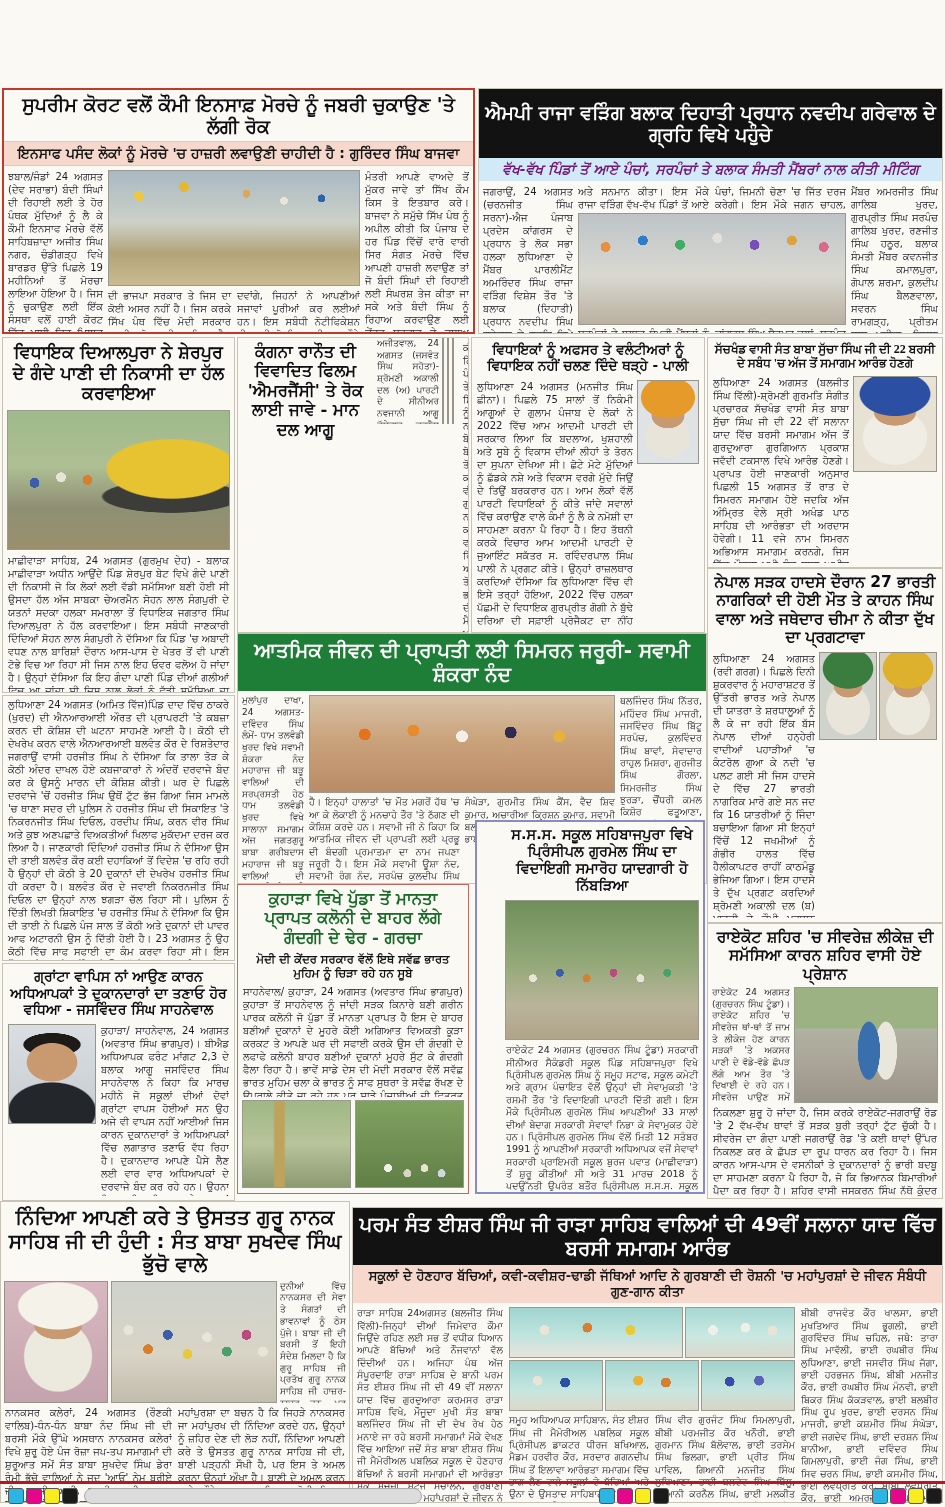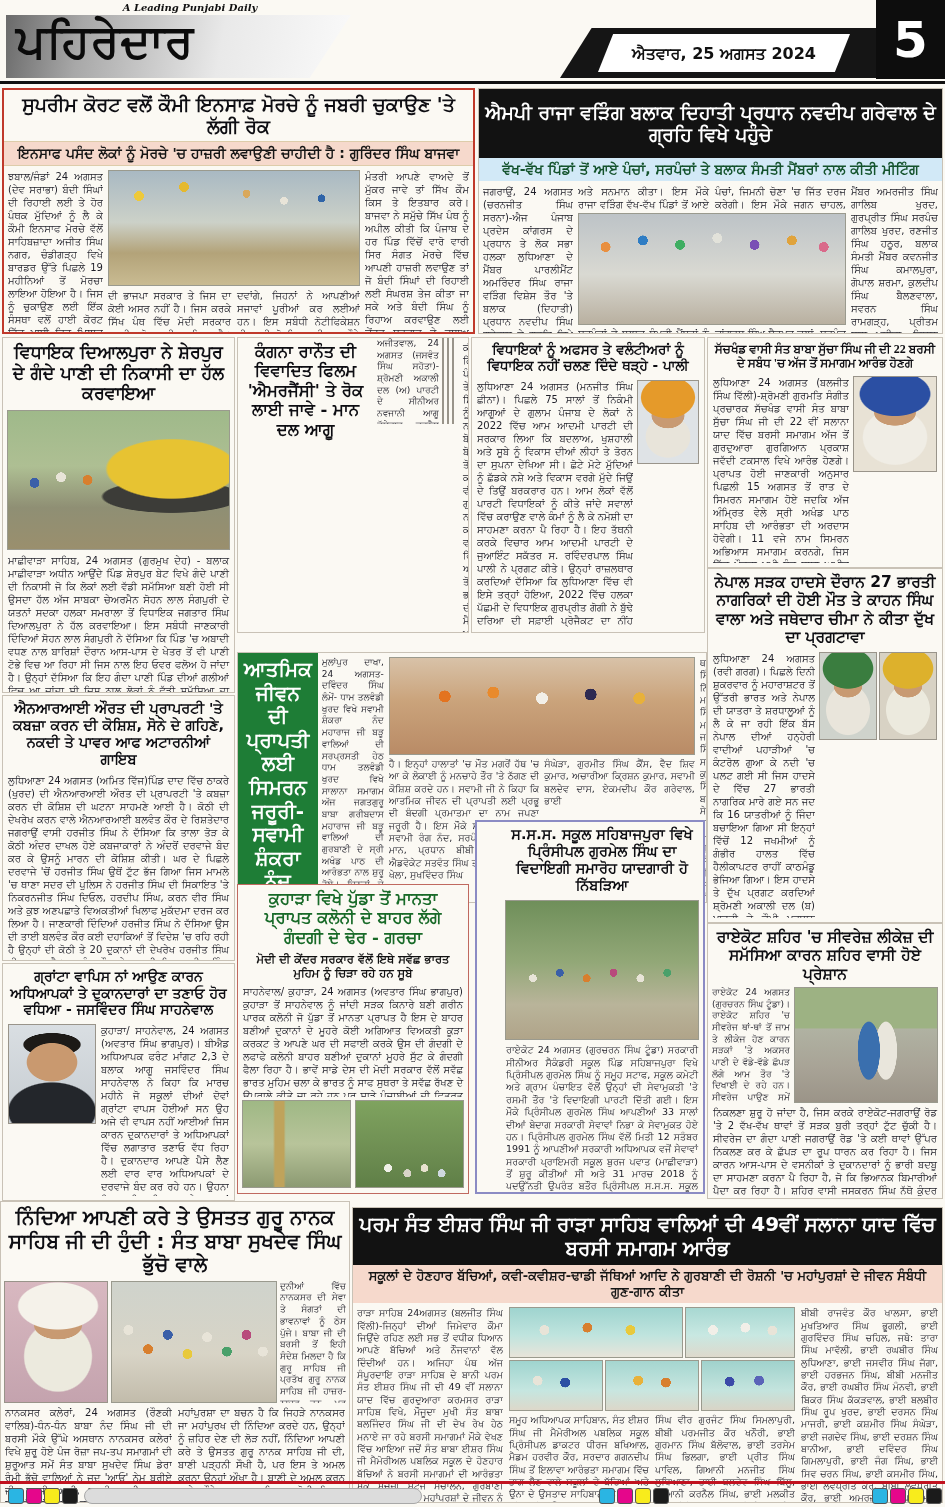--- a/index.html
+++ b/index.html
@@ -8,41 +8,29 @@
   .art{position:absolute;box-sizing:border-box;overflow:hidden;background:#fbf9f3;}
   .hl{font-weight:700;text-align:center;color:#0d0d12;line-height:1.18;}
   .bd{font-size:10px;line-height:1.3;text-align:justify;color:#1e1e28;overflow:hidden;}
   .c2{column-count:2;column-gap:6px;}
   .cols{display:flex;gap:6px;}
   .photo{background:#c8c8c0;border:1px solid #9a9a8e;box-sizing:border-box;}
   .pt{border:1px solid #99948a;box-sizing:border-box;}
   .banner-black{background:#121212;color:#fff;}
   .banner-green{background:#1e7d36;color:#fff;}
   .sub-pink{background:#f6d9cc;font-weight:700;text-align:center;color:#151515;}
-  .sub-blue{background:#d2e9f7;font-weight:700;text-align:center;color:#14532d;}
+  .sub-blue{background:#d2e9f7;font-weight:700;text-align:center;color:#701a75;font-style:italic;}
   .mark{position:absolute;width:14px;height:14px;border-radius:3px;border:1px solid #555;}
   .tag{font-family:"DejaVu Serif",serif;font-style:italic;font-weight:700;}
 </style>
 </head>
 <body>
 
 <div id="page">
 
-  <div class="art" style="left:0;top:0;width:945px;height:84px;border-bottom:3px solid #111;">
-    <div class="tag" style="position:absolute;left:70px;top:2px;width:240px;text-align:center;font-size:10px;color:#111;">A Leading Punjabi Daily</div>
-    <div style="position:absolute;left:6px;top:15px;width:345px;height:63px;background:linear-gradient(100deg,#6a6a6a 0%,#a8a8a8 22%,#e9e9e9 62%,#fafafa 100%);clip-path:polygon(0 0,100% 0,88% 100%,0 100%);"></div>
-    <div style="position:absolute;left:16px;top:16px;font-size:46px;font-weight:800;color:#0b0b0b;letter-spacing:1px;line-height:1.1;">ਪਹਿਰੇਦਾਰ</div>
-    <div style="position:absolute;left:560px;top:28px;width:316px;height:50px;background:#151515;clip-path:polygon(10% 0,100% 0,100% 100%,0 100%);"></div>
-    <div style="position:absolute;left:598px;top:34px;width:252px;height:38px;background:#fff;clip-path:polygon(6% 0,100% 0,94% 100%,0 100%);display:flex;align-items:center;justify-content:center;">
-      <span style="font-size:16px;font-weight:700;color:#111;">ਐਤਵਾਰ, 25 ਅਗਸਤ 2024</span>
-    </div>
-    <div style="position:absolute;left:876px;top:0;width:69px;height:79px;background:#0d0d0d;display:flex;align-items:center;justify-content:center;">
-      <span style="color:#fff;font-size:50px;font-weight:800;">5</span>
-    </div>
-  </div>
 
   <div class="art" style="left:2px;top:88px;width:473px;height:246px;border:2px solid #c0392b;display:flex;flex-direction:column;">
     <div class="hl" style="font-size:19px;padding:3px 6px;">ਸੁਪਰੀਮ ਕੋਰਟ ਵਲੋਂ ਕੌਮੀ ਇਨਸਾਫ਼ ਮੋਰਚੇ ਨੂੰ ਜਬਰੀ ਚੁਕਾਉਣ 'ਤੇ ਲੱਗੀ ਰੋਕ</div>
     <div class="sub-pink" style="font-size:14px;padding:3px 4px;border-top:1px solid #dca;border-bottom:1px solid #dca;">ਇਨਸਾਫ ਪਸੰਦ ਲੋਕਾਂ ਨੂੰ ਮੋਰਚੇ 'ਚ ਹਾਜ਼ਰੀ ਲਵਾਉਣੀ ਚਾਹੀਦੀ ਹੈ : ਗੁਰਿੰਦਰ ਸਿੰਘ ਬਾਜਵਾ</div>
     <div class="cols" style="flex:1;padding:4px;gap:5px;">
       <div class="bd" style="width:95px;">ਝਬਾਲ/ਜੰਡਾਂ 24 ਅਗਸਤ (ਦੇਵ ਸਰਾਭਾ) ਬੰਦੀ ਸਿੰਘਾਂ ਦੀ ਰਿਹਾਈ ਲਈ ਤੇ ਹੋਰ ਪੰਥਕ ਮੁੱਦਿਆਂ ਨੂੰ ਲੈ ਕੇ ਕੌਮੀ ਇਨਸਾਫ ਮੋਰਚੇ ਵੱਲੋਂ ਸਾਹਿਬਜ਼ਾਦਾ ਅਜੀਤ ਸਿੰਘ ਨਗਰ, ਚੰਡੀਗੜ੍ਹ ਵਿਖੇ ਬਾਰਡਰ ਉੱਤੇ ਪਿਛਲੇ 19 ਮਹੀਨਿਆਂ ਤੋਂ ਮੋਰਚਾ ਲਾਇਆ ਹੋਇਆ ਹੈ। ਜਿਸ ਨੂੰ ਚੁਕਾਉਣ ਲਈ ਇੱਕ ਸੰਸਥਾ ਵਲੋਂ ਹਾਈ ਕੋਰਟ ਵਿੱਚ ਪਾਈ ਰਿਟ ਖਿਲਾਫ ਮਾਨਯੋਗ ਸੁਪਰੀਮ ਕੋਰਟ ਦੇ ਬੈਂਚ ਨੇ ਕੌਮੀ ਇਨਸਾਫ ਮੋਰਚੇ ਨੂੰ ਨਾ ਚੁੱਕਣ ਦੇ ਆਦੇਸ਼ ਜਾਰੀ ਕੀਤੇ ਹਨ। ਇਸ ਸਬੰਧੀ ਜਾਣਕਾਰੀ ਦਿੰਦਿਆਂ ਕੌਮੀ ਇਨਸਾਫ ਮੋਰਚੇ ਦੀ ਤਾਲਮੇਲ ਕਮੇਟੀ ਦੇ ਮੈਂਬਰ ਗੁਰਿੰਦਰ ਸਿੰਘ ਬਾਜਵਾ ਨੇ ਦੱਸਿਆ ਕਿ ਮੋਰਚੇ ਦੇ ਕਨਵੀਨਰ ਭਾਈ ਪਾਲ ਸਿੰਘ ਫਰਾਂਸ, ਦਿਲਬੀਰ ਸਿੰਘ ਤੇ ਐਡਵੋਕੇਟ ਗੁਰਸ਼ਰਨ ਸਿੰਘ ਨੇ ਕੇਸ ਦੀ ਬੜੀ ਮਿਹਨਤ ਨਾਲ ਪੈਰਵਾਈ ਕੀਤੀ, ਸੁਪਰੀਮ ਕੋਰਟ ਵਿੱਚ ਸੀਨੀਅਰ ਵਕੀਲ ਸ੍ਰੀ ਕੋਲਨ ਗੌਂਸਾਲਵੇਸ ਨੇ ਕੇਸ ਨੂੰ ਮਜ਼ਬੂਤੀ ਨਾਲ ਰੱਖਿਆ।</div>
       <div style="width:252px;display:flex;flex-direction:column;gap:3px;">
         <div class="photo" style="height:116px;background:
           radial-gradient(circle 5px at 12% 22%, #eec93a 97%, transparent 100%),
           radial-gradient(circle 5px at 30% 14%, #e5b92f 97%, transparent 100%),
@@ -142,21 +130,21 @@
           radial-gradient(ellipse 40% 30% at 50% 66%, #e9e5db 96%, transparent 100%),#cfd3cc;"></div>
         <div class="pt" style="flex:1;background:
           radial-gradient(ellipse 46% 24% at 50% 18%, #ddb12c 96%, transparent 100%),
           radial-gradient(ellipse 26% 14% at 50% 38%, #c89a72 96%, transparent 100%),
           radial-gradient(ellipse 40% 30% at 50% 66%, #eceade 96%, transparent 100%),#d8d2c4;"></div>
       </div>
       <div class="bd" style="height:100%;">ਲੁਧਿਆਣਾ 24 ਅਗਸਤ (ਰਵੀ ਗਰਗ)। ਪਿਛਲੇ ਦਿਨੀ ਸ਼ੁਕਰਵਾਰ ਨੂੰ ਮਹਾਰਾਸ਼ਟਰ ਤੋਂ ਉੱਤਰੀ ਭਾਰਤ ਅਤੇ ਨੇਪਾਲ ਦੀ ਯਾਤਰਾ ਤੇ ਸ਼ਰਧਾਲੂਆਂ ਨੂੰ ਲੈ ਕੇ ਜਾ ਰਹੀ ਇੱਕ ਬੱਸ ਨੇਪਾਲ ਦੀਆਂ ਹਨ੍ਹੇਰੀ ਵਾਦੀਆਂ ਪਹਾੜੀਆਂ 'ਚ ਕੰਟਰੋਲ ਗੁਆ ਕੇ ਨਦੀ 'ਚ ਪਲਟ ਗਈ ਸੀ ਜਿਸ ਹਾਦਸੇ ਦੇ ਵਿੱਚ 27 ਭਾਰਤੀ ਨਾਗਰਿਕ ਮਾਰੇ ਗਏ ਸਨ ਜਦ ਕਿ 16 ਯਾਤਰੀਆਂ ਨੂੰ ਜਿੰਦਾ ਬਚਾਇਆ ਗਿਆ ਸੀ ਇਨ੍ਹਾਂ ਵਿੱਚੋਂ 12 ਜਖਮੀਆਂ ਨੂੰ ਗੰਭੀਰ ਹਾਲਤ ਵਿੱਚ ਹੈਲੀਕਾਪਟਰ ਰਾਹੀਂ ਕਾਠਮੰਡੂ ਭੇਜਿਆ ਗਿਆ। ਇਸ ਹਾਦਸੇ ਤੇ ਦੁੱਖ ਪ੍ਰਗਟ ਕਰਦਿਆਂ ਸ਼੍ਰੋਮਣੀ ਅਕਾਲੀ ਦਲ (ਬ) ਪਾਰਟੀ ਦੇ ਕੌਮੀ ਪ੍ਰਧਾਨ ਸਰਦਾਰ ਜਸਵਿੰਦਰ ਸਿੰਘ ਕਾਹਨ ਸਿੰਘ ਵਾਲਾ ਅਤੇ ਜਿਲਾ ਲੁਧਿਆਣਾ ਦੇ ਪ੍ਰਧਾਨ ਅਤੇ ਪਾਰਟੀ ਦੇ ਸੀਨੀਅਰ ਮੀਤ ਪ੍ਰਧਾਨ ਜਥੇਦਾਰ ਜਸਕੌਰ ਸਿੰਘ ਚੀਮਾ ਨੇ ਆਖਿਆ ਕਿ ਪਿਛਲੇ ਦਿਨੀ ਨੇਪਾਲ ਵਿਖੇ ਬਹੁਤ ਹੀ ਦੁੱਖ ਦਾਈ ਘਟਨਾ ਸੁਣਨ ਨੂੰ ਮਿਲੀ ਸੀ ਜਿਸ ਵਿੱਚ 27 ਭਾਰਤੀ ਨਾਗਰਿਕ ਮਾਰੇ ਗਏ ਸਨ। ਉਹਨਾਂ ਕਿਹਾ ਕਿ ਸਰਕਾਰ ਨੂੰ ਜਿੱਥੇ ਜਖਮੀਆਂ ਦੇ ਲਈ ਹਰ ਜ਼ਰੂਰੀ ਸਹਾਇਤਾ ਪ੍ਰਦਾਨ ਕਰਨੀ ਚਾਹੀਦੀ ਹੈ ਉੱਥੇ ਹੀ ਮਾਰੇ ਗਏ ਭਾਰਤੀ ਨਾਗਰਿਕਾਂ ਦੀਆਂ ਡੈਡ ਬਾਡੀਆਂ ਜਲਦ ਤੋਂ ਜਲਦ ਭਾਰਤ ਭੇਜ ਕੇ ਉਹਨਾਂ ਦੇ ਪਰਿਵਾਰਿਕ ਮੈਂਬਰਾਂ ਨੂੰ ਸੌਂਪਣੀਆਂ ਚਾਹੀਦੀਆਂ ਹਨ। ਉਹਨਾਂ ਕਿਹਾ ਕਿ ਇਸ ਘਟਨਾ ਦੇ ਨਾਲ ਸਾਰਾ ਮਨ ਬਹੁਤ ਦੁਖੀ ਹੈ ਅਤੇ ਅਸੀ ਮੰਗ ਕਰਦੇ ਹਾਂ ਕਿ ਕੇਂਦਰ ਸਰਕਾਰ ਮਾਰੇ ਗਏ ਭਾਰਤੀ ਨਾਗਰਿਕਾਂ ਦੇ ਪਰਿਵਾਰਾਂ ਨੂੰ ਵੱਧ ਤੋਂ ਵੱਧ ਮੁਆਵਜਾ ਦੇਵੇ। ਉਹਨਾਂ ਕਿਹਾ ਕਿ ਕਈ ਮੁਆਵਜੇ ਦੇ ਨਾਲ ਮਾਰੇ ਗਏ ਨਾਗਰਿਕ ਵਾਪਸ ਤਾਂ ਨਹੀਂ ਆ ਸਕਦੇ ਪਰ ਘੱਟੋ ਘੱਟ ਉਹਨਾਂ ਦੇ ਪਰਿਵਾਰ ਨੂੰ ਕੁਝ ਰਾਹਤ ਜ਼ਰੂਰ ਮਿਲੇਗੀ। ਉੱਥੇ ਹੀ ਦੋਵੇਂ ਆਗੂਆਂ ਨੇ ਆਖਿਆ ਕੇ ਇਸ ਐਕਸੀਡੈਂਟ ਦੀ ਉੱਚ ਪੱਧਰੀ ਜਾਂਚ ਵੀ ਹੋਣੀ ਚਾਹੀਦੀ ਹੈ ਕਿ ਕਿਸ ਕਾਰਨ ਇਕ ਇਤਨਾ ਵੱਡਾ ਹਾਦਸਾ ਵਾਪਰਿਆ। ਉਹਨਾਂ ਕਿਹਾ ਕਿ ਸ਼੍ਰੋਮਣੀ ਅਕਾਲੀ ਦਲ ਕਤਿਰ ਇਸ ਦੁੱਖਦਾਈ ਘਟਨਾ ਤੇ ਦੁੱਖ ਪ੍ਰਗਟ ਕਰਦਾ ਹੈ ਅਤੇ ਵਾਹਿਗੁਰੂ ਅੱਗੇ ਅਰਦਾਸ ਕਰਦਾ ਹੈ ਕਿ ਹੇ ਵਾਹਿਗੁਰੂ ਵਿਛੜੀਆਂ ਹੋਈਆਂ ਰੂਹਾਂ ਨੂੰ ਆਪਣੇ ਚਰਨਾਂ ਵਿੱਚ ਨਿਵਾਸ ਬਖਸ਼ੀ ਅਤੇ ਪਿੱਛੇ ਪਰਿਵਾਰਾਂ ਨੂੰ ਭਾਣਾ ਮੰਨਣ ਦਾ ਬਲ ਬਖਸ਼ੀ।</div>
     </div>
   </div>
 
-  <div class="art" style="left:237px;top:633px;width:470px;height:251px;display:flex;border:1px solid #c9c2b6;margin-top:19px;">
+  <div class="art" style="left:237px;top:633px;width:470px;height:251px;display:flex;flex-direction:column;border:1px solid #c9c2b6;">
     <div class="hl banner-green" style="font-size:20px;padding:5px 6px;">ਆਤਮਿਕ ਜੀਵਨ ਦੀ ਪ੍ਰਾਪਤੀ ਲਈ ਸਿਮਰਨ ਜਰੂਰੀ- ਸਵਾਮੀ ਸ਼ੰਕਰਾ ਨੰਦ</div>
     <div class="cols" style="flex:1;padding:4px;gap:5px;">
       <div class="bd" style="width:62px;font-size:9px;">ਮੁਲਾਂਪੁਰ ਦਾਖਾ, 24 ਅਗਸਤ-ਦਵਿੰਦਰ ਸਿੰਘ ਲੰਮੇਂ- ਧਾਮ ਤਲਵੰਡੀ ਖੁਰਦ ਵਿਖੇ ਸਵਾਮੀ ਸ਼ੰਕਰਾ ਨੰਦ ਮਹਾਰਾਜ ਜੀ ਬੜੂ ਵਾਲਿਆਂ ਦੀ ਸਰਪ੍ਰਸਤੀ ਹੇਠ ਧਾਮ ਤਲਵੰਡੀ ਖੁਰਦ ਵਿਖੇ ਸਾਲਾਨਾ ਸਮਾਗਮ ਅੱਜ ਜਗਤਗੁਰੂ ਬਾਬਾ ਗਰੀਬਦਾਸ ਮਹਾਰਾਜ ਜੀ ਬੜੂ ਵਾਲਿਆਂ ਦੀ ਗੁਰਬਾਣੀ ਦੇ ਸ੍ਰੀ ਅਖੰਡ ਪਾਠ ਦੀ ਆਰੰਭਤਾ ਨਾਲ ਸ਼ੁਰੂ ਹੋਏ। ਜਿਨ੍ਹਾਂ ਦੇ ਭੋਗ ਮਿਤੀ 26 ਅਗਸਤ ਨੂੰ ਸਵੇਰੇ 10 ਵਜੇ ਪੈਣਗੇ। ਸਮਾਗਮਾਂ ਦੀ ਆਰੰਭਤਾ ਕਰਦਿਆਂ ਸਵਾਮੀ ਸ਼ੰਕਰਾ ਨੰਦ ਮਹਾਰਾਜ ਜੀ ਬੜੂ ਵਾਲਿਆਂ ਨੇ ਕਿਹਾ ਕਿ ਜਦੋਂ ਇਨਸਾਨ ਸੰਸਾਰ ਅੰਦਰ ਮਨੁੱਖਾ ਜੀਵ ਹੰਢਾਉਂਦਾ ਹੈ ਤਾਂ ਉਸ ਨੂੰ ਚੰਚਲ ਮਨ ਭਰਮਾਉਂਦਾ ਹੈ, ਜਿਸ ਕਾਰਨ ਉਹ ਮਾਨਸਿਕ ਤੌਰ 'ਤੇ ਪ੍ਰੇਸ਼ਾਨ ਹੋ ਕੇ ਭਟਕਣਾ ਦਾ ਸਿਕਾਰ ਹੋ ਜਾਂਦਾ</div>
       <div style="width:306px;display:flex;flex-direction:column;gap:3px;">
         <div class="photo" style="height:98px;background:
           radial-gradient(circle 6px at 18% 40%, #e3731f 97%, transparent 100%),
           radial-gradient(circle 6px at 34% 36%, #e98a2c 97%, transparent 100%),
           radial-gradient(circle 6px at 50% 42%, #f2efe8 97%, transparent 100%),
           radial-gradient(circle 6px at 66% 38%, #2e2a52 97%, transparent 100%),
           radial-gradient(circle 6px at 82% 42%, #e8b13a 97%, transparent 100%),
@@ -164,21 +152,20 @@
         <div class="cols" style="flex:1;gap:5px;">
           <div class="bd" style="flex:1;font-size:9.5px;">ਹੈ। ਇਨ੍ਹਾਂ ਹਾਲਾਤਾਂ 'ਚ ਮੌਤ ਮਗਰੋਂ ਹੱਥ 'ਚ ਆ ਕੇ ਲੋਕਾਈ ਨੂੰ ਮਨਚਾਹੇ ਤੌਰ 'ਤੇ ਠੱਗਣ ਦੀ ਕੋਸ਼ਿਸ਼ ਕਰਦੇ ਹਨ। ਸਵਾਮੀ ਜੀ ਨੇ ਕਿਹਾ ਕਿ ਆਤਮਿਕ ਜੀਵਨ ਦੀ ਪ੍ਰਾਪਤੀ ਲਈ ਪ੍ਰਭੂ ਦੀ ਬੰਦਗੀ ਪ੍ਰਮਾਤਮਾ ਦਾ ਨਾਮ ਜਪਣਾ ਜਰੂਰੀ ਹੈ। ਇਸ ਮੌਕੇ ਸਵਾਮੀ ਊਸ਼ਾ ਨੰਦ, ਸਵਾਮੀ ਰੰਗ ਨੰਦ, ਸਰਪੰਚ ਕੁਲਦੀਪ ਸਿੰਘ ਮਾਨ, ਪ੍ਰਧਾਨ ਬੀਬੀ ਜਸਬੀਰ ਕੌਰ, ਐਡਵੋਕੇਟ ਸਤਵੰਤ ਸਿੰਘ ਤਲਵੰਡੀ, ਨੇਵਾ ਸਿੰਘ ਖੇਲਾ, ਸੁਖਵਿੰਦਰ ਸਿੰਘ</div>
           <div class="bd" style="flex:1;font-size:9.5px;">ਸੰਘੇੜਾ, ਗੁਰਮੀਤ ਸਿੰਘ ਕੈਂਸ, ਵੈਦ ਸ਼ਿਵ ਕੁਮਾਰ, ਅਚਾਰੀਆ ਕ੍ਰਿਸ਼ਨ ਕੁਮਾਰ, ਸਵਾਮੀ ਬਲਦੇਵ ਦਾਸ, ਏਕਮਦੀਪ ਕੌਰ ਗਰੇਵਾਲ, ਭਾਈ</div>
         </div>
       </div>
       <div class="bd" style="flex:1;font-size:9.5px;">ਥਲਜਿੰਦਰ ਸਿੰਘ ਨਿੱਤਰ, ਮਹਿੰਦਰ ਸਿੰਘ ਮਾਜਰੀ, ਜਸਵਿੰਦਰ ਸਿੰਘ ਬਿੱਟੂ ਸਰਪੰਚ, ਕੁਲਵਿੰਦਰ ਸਿੰਘ ਬਾਵਾਂ, ਸੇਵਾਦਾਰ ਰਾਹੁਲ ਮਿਸ਼ਰਾ, ਗੁਰਜੀਤ ਸਿੰਘ ਗੌਰਲਾ, ਸਿਮਰਜੀਤ ਸਿੰਘ ਝੁਰੜਾ, ਚੌਂਧਰੀ ਕਮਲ ਕਿਸ਼ੋਰ ਫਤੂਆਣਾ, ਹਰਗੰਮ ਸਿੰਘ ਬੋਪਾਰਾਏ, ਨੰਬਰਦਾਰ ਹਰਪ੍ਰੀਤ ਸਿੰਘ, ਕਰਨੈਲ ਸਿੰਘ ਧਾਲੀਵਾਲ, ਕਾਸੀ ਦਾਸ, ਚਰਵਿੰਦਰ ਸਿੰਘ ਨੰਦ, ਸਰਪੰਚ ਦਰਸਨ ਸਿੰਘ ਤਲਵੰਡੀ ਖੁਰਦ, ਮਲਕੀਤ ਸਿੰਘ ਔਜਲਾ, ਮਲਜੀਤ ਸਿੰਘ ਔਜਲਾ, ਰੂਪਿੰਦਰ ਸਿੰਘ ਧਾਲੀਵਾਲ, ਕਰਨੈਲ ਸਿੰਘ ਤਲਵੰਡੀ ਅਤੇ ਜੋਗਿੰਦਰ ਸਿੰਘ ਤਲਵੰਡੀ ਆਦਿ ਹਾਜ਼ਰ ਸਨ।</div>
     </div>
   </div>
 
   <div class="art" style="left:2px;top:695px;width:233px;height:266px;display:flex;flex-direction:column;border:1px solid #c9c2b6;">
-    <div class="hl" style="font-size:14.5px;padding:4px 6px;">ਐਨਆਰਆਈ ਔਰਤ ਦੀ ਪ੍ਰਾਪਰਟੀ 'ਤੇ ਕਬਜ਼ਾ ਕਰਨ ਦੀ ਕੋਸ਼ਿਸ਼, ਸੋਨੇ ਦੇ ਗਹਿਣੇ, ਨਕਦੀ ਤੇ ਪਾਵਰ ਆਫ ਅਟਾਰਨੀਆਂ ਗਾਇਬ</div>
     <div class="bd" style="flex:1;padding:2px 5px 4px;">ਲੁਧਿਆਣਾ 24 ਅਗਸਤ (ਅਮਿਤ ਵਿੱਜ)ਪਿੰਡ ਦਾਦ ਵਿੱਚ ਠਾਕਰੇ (ਖੁਰਦ) ਦੀ ਐਨਆਰਆਈ ਔਰਤ ਦੀ ਪ੍ਰਾਪਰਟੀ 'ਤੇ ਕਬਜ਼ਾ ਕਰਨ ਦੀ ਕੋਸ਼ਿਸ਼ ਦੀ ਘਟਨਾ ਸਾਹਮਣੇ ਆਈ ਹੈ। ਕੋਠੀ ਦੀ ਦੇਖਰੇਖ ਕਰਨ ਵਾਲੇ ਐਨਆਰਆਈ ਬਲਵੰਤ ਕੌਰ ਦੇ ਰਿਸ਼ਤੇਦਾਰ ਜਗਰਾਉਂ ਵਾਸੀ ਹਰਜੀਤ ਸਿੰਘ ਨੇ ਦੱਸਿਆ ਕਿ ਤਾਲਾ ਤੋੜ ਕੇ ਕੋਠੀ ਅੰਦਰ ਦਾਖਲ ਹੋਏ ਕਬਜਾਕਾਰਾਂ ਨੇ ਅੰਦਰੋਂ ਦਰਵਾਜੇ ਬੰਦ ਕਰ ਕੇ ਉਸਨੂੰ ਮਾਰਨ ਦੀ ਕੋਸ਼ਿਸ਼ ਕੀਤੀ। ਘਰ ਦੇ ਪਿਛਲੇ ਦਰਵਾਜੇ 'ਚੋਂ ਹਰਜੀਤ ਸਿੰਘ ਉਥੋਂ ਟੁੱਟ ਭੱਜ ਗਿਆ ਜਿਸ ਮਾਮਲੇ 'ਚ ਥਾਣਾ ਸਦਰ ਦੀ ਪੁਲਿਸ ਨੇ ਹਰਜੀਤ ਸਿੰਘ ਦੀ ਸਿਕਾਇਤ 'ਤੇ ਨਿਕਰਨਜੀਤ ਸਿੰਘ ਦਿਓਲ, ਹਰਦੀਪ ਸਿੰਘ, ਕਰਨ ਵੀਰ ਸਿੰਘ ਅਤੇ ਕੁਝ ਅਣਪਛਾਤੇ ਵਿਅਕਤੀਆਂ ਖਿਲਾਫ ਮੁਕੱਦਮਾ ਦਰਜ ਕਰ ਲਿਆ ਹੈ। ਜਾਣਕਾਰੀ ਦਿੰਦਿਆਂ ਹਰਜੀਤ ਸਿੰਘ ਨੇ ਦੱਸਿਆ ਉਸ ਦੀ ਤਾਈ ਬਲਵੰਤ ਕੌਰ ਕਈ ਦਹਾਕਿਆਂ ਤੋਂ ਵਿਦੇਸ਼ 'ਚ ਰਹਿ ਰਹੀ ਹੈ ਉਨ੍ਹਾਂ ਦੀ ਕੋਠੀ ਤੇ 20 ਦੁਕਾਨਾਂ ਦੀ ਦੇਖਰੇਖ ਹਰਜੀਤ ਸਿੰਘ ਹੀ ਕਰਦਾ ਹੈ। ਬਲਵੰਤ ਕੌਰ ਦੇ ਜਵਾਈ ਨਿਕਰਨਜੀਤ ਸਿੰਘ ਦਿਓਲ ਦਾ ਉਨ੍ਹਾਂ ਨਾਲ ਝਗੜਾ ਚੱਲ ਰਿਹਾ ਸੀ। ਪੁਲਿਸ ਨੂੰ ਦਿੱਤੀ ਲਿਖਤੀ ਸ਼ਿਕਾਇਤ 'ਚ ਹਰਜੀਤ ਸਿੰਘ ਨੇ ਦੱਸਿਆ ਕਿ ਉਸ ਦੀ ਤਾਈ ਨੇ ਪਿਛਲੇ ਪੰਜ ਸਾਲ ਤੋਂ ਕੋਠੀ ਅਤੇ ਦੁਕਾਨਾਂ ਦੀ ਪਾਵਰ ਆਫ ਅਟਾਰਨੀ ਉਸ ਨੂੰ ਦਿੱਤੀ ਹੋਈ ਹੈ। 23 ਅਗਸਤ ਨੂੰ ਉਹ ਕੋਠੀ ਵਿੱਚ ਸਾਫ ਸਫਾਈ ਦਾ ਕੰਮ ਕਰਵਾ ਰਿਹਾ ਸੀ। ਇਸ ਦੌਰਾਨ ਸਿਮਰਜੀਤ ਸਿੰਘ ਦਿਓਲ ਗੱਡੀਆਂ 'ਚ ਆਪਣੇ ਸਾਥੀਆਂ ਨਾਲ ਆਇਆ ਤੇ ਕੋਠੀ ਦੇ ਤਾਲੇ ਤੋੜ ਦਿੱਤੇ। ਬੈਂਕ 'ਚ 10 ਤੋਲੇ ਸੋਨੇ ਦੇ ਗਹਿਣੇ, 4 ਲੱਖ ਰੁਪਏ ਦੀ ਨਕਦੀ, ਰਜਿਸਟਰੀਆਂ ਅਤੇ ਪਾਵਰ ਆਫ ਅਟਾਰਨੀਆਂ ਸਨ। ਘਰ ਅੰਦਰ ਦਾਖਲ ਹੋਏ ਮੁਲਜਮਾਂ ਨੇ ਸਾਰੇ ਸੀਸੀਟੀਵੀ ਤੋੜੇ ਅਤੇ �866ਸ਼ੀਅਰ ਆਪਣੇ ਨਾਲ ਲੈ ਗਏ। ਉਧਰੋਂ ਇਸ ਮਾਮਲੇ ਵਿੱਚ ਥਾਣਾ ਸਦਰ ਦੀ ਪੁਲਿਸ ਦਾ ਕਹਿਣਾ ਹੈ ਕਿ ਮੁਲਜਮਾਂ ਦੇ ਖਿਲਾਫ ਐਫਆਈਆਰ ਦਰਜ ਕਰ ਕੇ ਅਗਲੀ ਜਾਂਚ ਸ਼ੁਰੂ ਕਰ ਦਿੱਤੀ ਗਈ ਹੈ।</div>
   </div>
 
   <div class="art" style="left:2px;top:963px;width:233px;height:238px;display:flex;flex-direction:column;border:1px solid #c9c2b6;">
     <div class="hl" style="font-size:14px;padding:4px 6px;">ਗ੍ਰਾਂਟਾ ਵਾਪਿਸ ਨਾਂ ਆਉਣ ਕਾਰਨ ਅਧਿਆਪਕਾਂ ਤੇ ਦੁਕਾਨਦਾਰਾਂ ਦਾ ਤਣਾਓ ਹੋਰ ਵਧਿਆ - ਜਸਵਿੰਦਰ ਸਿੰਘ ਸਾਹਨੇਵਾਲ</div>
     <div style="flex:1;padding:2px 5px 4px;overflow:hidden;">
       <div class="pt" style="float:left;width:88px;height:100px;margin:0 5px 3px 0;background:
         radial-gradient(ellipse 52% 30% at 50% 88%, #23262b 96%, transparent 100%),
         radial-gradient(ellipse 30% 20% at 50% 38%, #c9996f 96%, transparent 100%),
         radial-gradient(ellipse 34% 12% at 50% 20%, #1d1a17 96%, transparent 100%),

